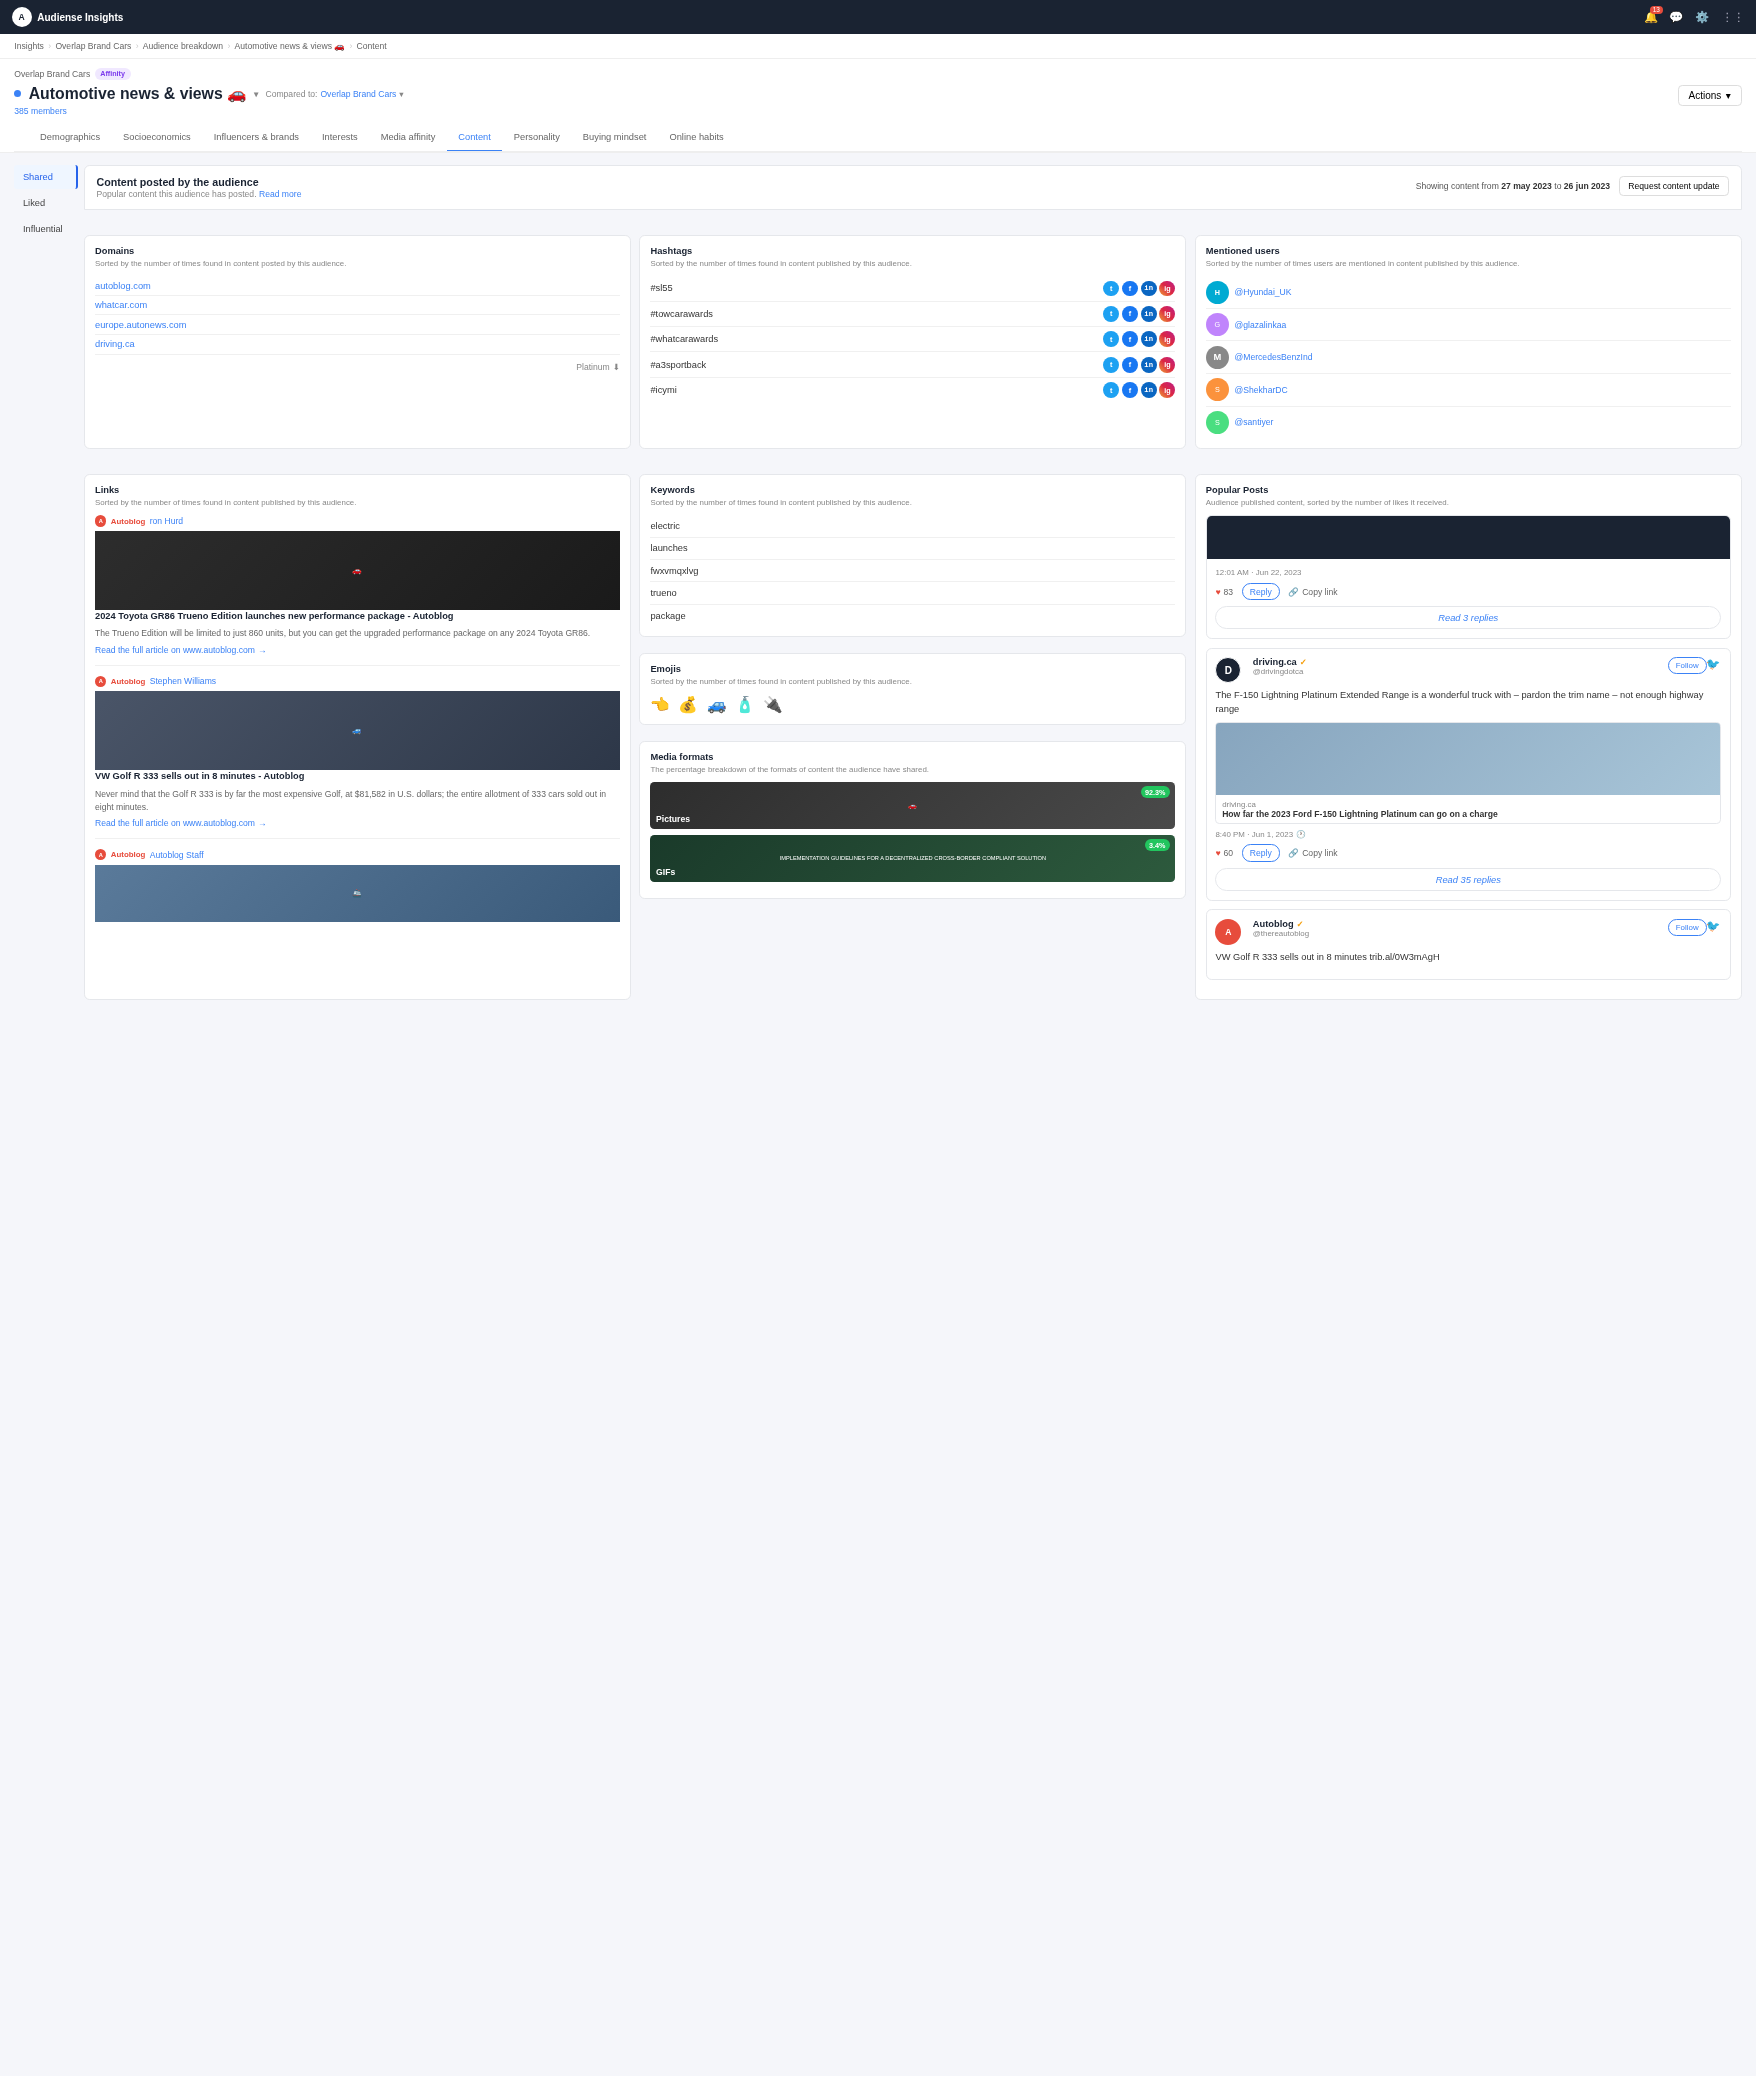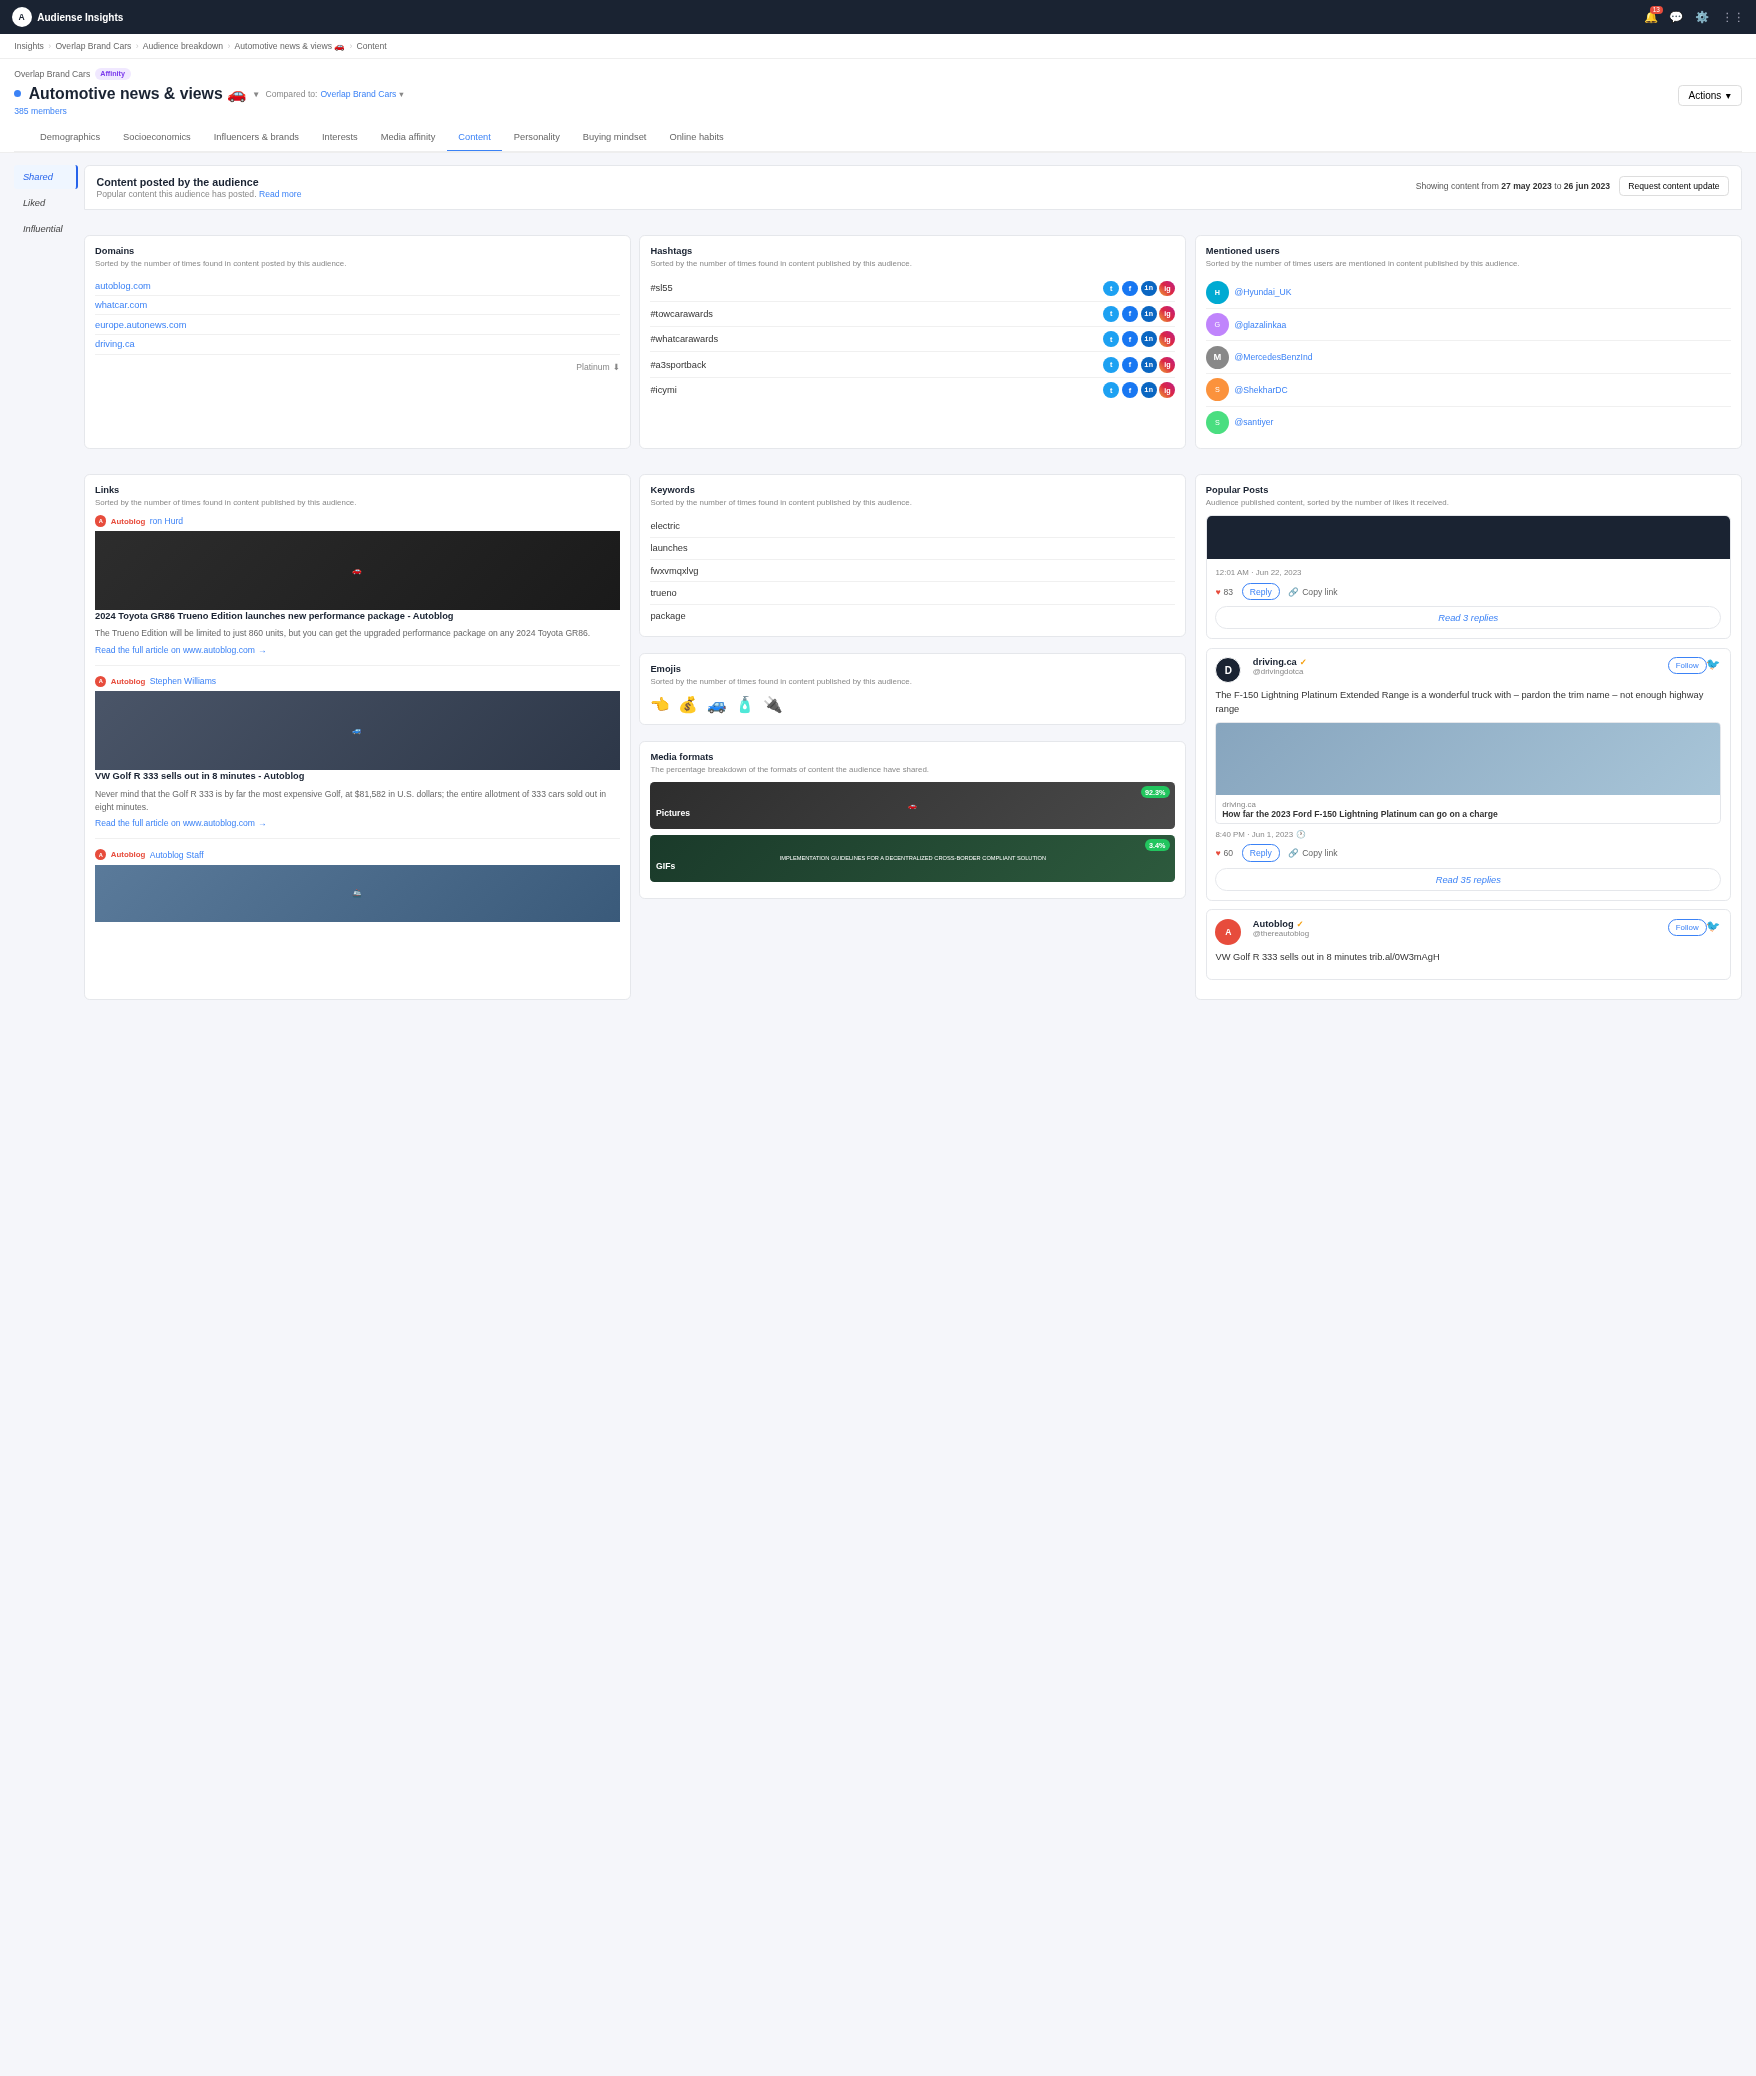--- a/index.html
+++ b/index.html
@@ -34,21 +34,21 @@
 
     
     .tabs { display: flex; gap: 0; padding: 0 14.3px; border-bottom: 0.7px solid #eee; background: #fff; }
     .tab { padding: 8.6px 11.5px; font-size: 9.3px; color: #666; cursor: pointer; border-bottom: 1.4px solid transparent; white-space: nowrap; }
     .tab.active { color: #3b82f6; border-bottom: 1.4px solid #3b82f6; font-weight: 500; }
 
     
     .main-layout { display: flex; gap: 0; padding: 11.5px 14.3px; }
 
     
-    .left-sidebar { width: 64px; flex-shrink: 0; margin-right: 5.7px; font-style: italic; }
+    .left-sidebar { width: 64px; flex-shrink: 0; margin-right: 5.7px; }
     .sidebar-item { padding: 7.2px 8.6px; font-size: 9.3px; color: #444; cursor: pointer; border-radius: 2.9px; margin-bottom: 1.4px; }
     .sidebar-item.active { background: #eff6ff; color: #2563eb; font-weight: 500; border-right: 2.1px solid #2563eb; }
 
     
     .content-area { flex: 1; }
 
     
     .content-header { background: #fff; border: 0.7px solid #e5e7eb; border-radius: 5.7px 5.7px 0 0; padding: 10px 11.5px; display: flex; align-items: flex-start; justify-content: space-between; margin-bottom: 8.6px; }
     .content-header-left h2 { font-size: 10.7px; font-weight: 600; color: #1a2332; }
     .content-header-left p { font-size: 8.6px; color: #888; margin-top: 1.4px; }
@@ -88,21 +88,21 @@
 
     
     .keyword-item { padding: 5.7px 0; border-bottom: 0.7px solid #f0f0f0; font-size: 9.3px; color: #333; }
     .keyword-item:last-child { border-bottom: none; }
 
     
     .emoji-row { display: flex; gap: 8.6px; font-size: 15.8px; margin-top: 5.7px; }
 
     
     .media-item { position: relative; border-radius: 4.3px; overflow: hidden; margin-bottom: 5.7px; }
-    .media-label { position: absolute; bottom: 11px; left: 5.7px; color: #fff; font-size: 8.6px; font-weight: 600; }
+    .media-label { position: absolute; bottom: 5px; left: 5.7px; color: #fff; font-size: 8.6px; font-weight: 600; }
     .media-pct { position: absolute; top: 4.3px; right: 5.7px; background: #22c55e; color: #fff; font-size: 7.2px; font-weight: 700; padding: 1.4px 4.3px; border-radius: 7.2px; }
 
     
     .link-item { margin-bottom: 10px; border-bottom: 0.7px solid #f0f0f0; padding-bottom: 10px; }
     .link-item:last-child { border-bottom: none; }
     .link-source { display: flex; align-items: center; gap: 4.3px; font-size: 8.6px; color: #666; margin-bottom: 4.3px; }
     .link-source-name { color: #e74c3c; font-weight: 600; font-size: 7.9px; }
     .link-source-author { color: #3b82f6; font-size: 8.6px; }
     .link-title { font-size: 9.3px; font-weight: 600; color: #1a2332; margin-bottom: 4.3px; line-height: 1.4; }
     .link-desc { font-size: 8.6px; color: #666; line-height: 1.5; margin-bottom: 4.3px; }

